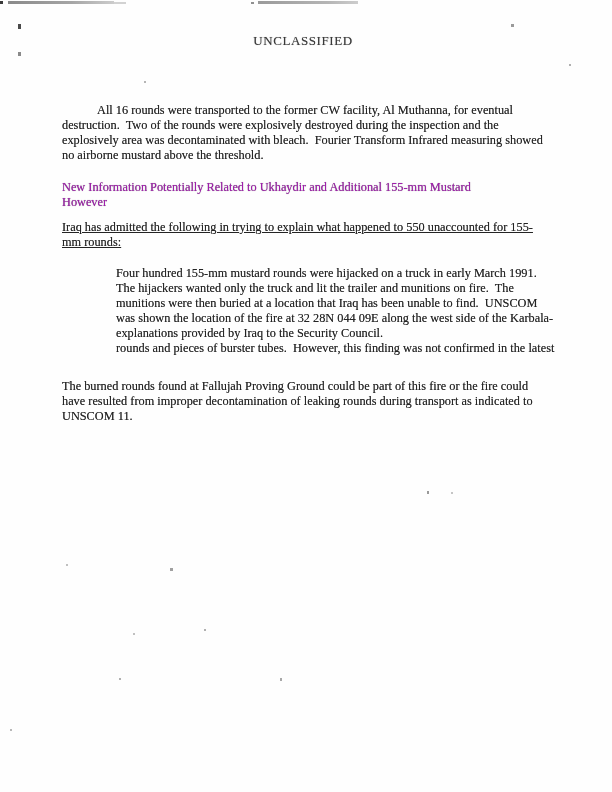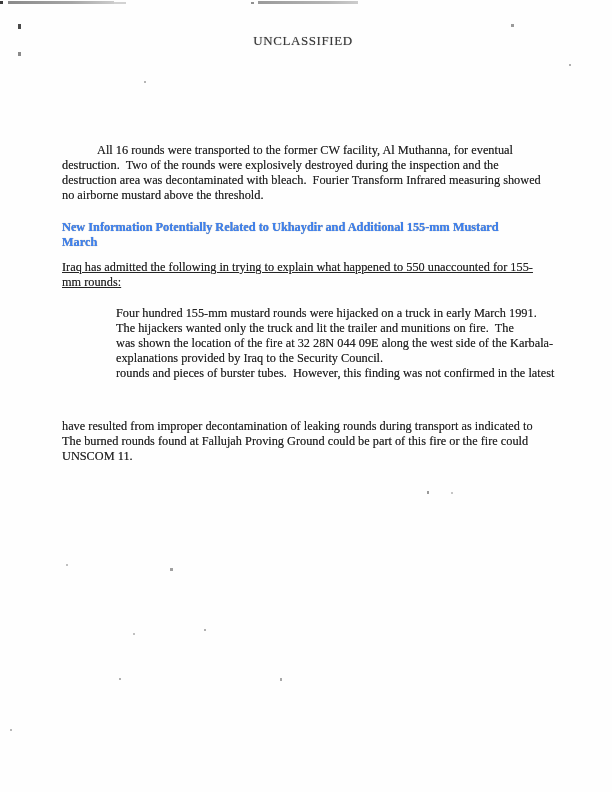--- a/index.html
+++ b/index.html
@@ -22,26 +22,25 @@
     letter-spacing: 0.6px;
     color: #3a3a3a;
     text-shadow: 0 0 0.8px rgba(70,70,70,0.55);
   }
   .para {
     position: absolute;
     left: 62px;
     font-size: 12.3px;
     line-height: 15px;
     text-shadow: 0 0 0.6px rgba(35,35,35,0.6);
-    margin-top: 40px;
   }
   .line { white-space: pre; }
   .l-indent { padding-left: 35px; }
   .p1 { top: 103px; }
-  .heading { top: 180px; font-weight: bold; color: #3b82f6; text-shadow: 0 0 0.7px rgba(20,20,20,0.65); }
+  .heading { top: 180px; font-weight: normal; color: #a21caf; text-shadow: 0 0 0.7px rgba(20,20,20,0.65); }
   .p2 { top: 220px; text-decoration: underline; }
   .block { top: 266px; left: 116px; }
   .p3 { top: 379px; }
   
   .artifact { position: absolute; }
   .bar-a { left: 8px; top: 1px; width: 106px; height: 3px;
            background: linear-gradient(to right, #8a8a8a 0%, #a5a5a5 60%, #cccccc 100%); }
   .bar-a-tail { left: 114px; top: 2px; width: 12px; height: 2px; background: #d2d2d2; }
   .bar-b { left: 258px; top: 1px; width: 100px; height: 2.5px;
            background: linear-gradient(to right, #9a9a9a 0%, #b5b5b5 70%, #cdcdcd 100%); }
@@ -72,41 +71,42 @@
     <div class="speck" style="left:119px;top:678px;width:2px;height:2px;background:#b0b0b0;"></div>
     <div class="speck" style="left:280px;top:678px;width:2px;height:3px;background:#a8a8a8;"></div>
     <div class="speck" style="left:10px;top:729px;width:2px;height:2px;background:#b8b8b8;"></div>
   </div>
 
   <div class="classification">UNCLASSIFIED</div>
 
   <div class="para p1">
     <div class="line l-indent">All 16 rounds were transported to the former CW facility, Al Muthanna, for eventual</div>
     <div class="line">destruction.  Two of the rounds were explosively destroyed during the inspection and the</div>
-    <div class="line">destruction area was decontaminated with bleach.  Fourier Transform Infrared measuring showed</div>
+    <div class="line">explosively area was decontaminated with bleach.  Fourier Transform Infrared measuring showed</div>
     <div class="line">no airborne mustard above the threshold.</div>
   </div>
 
   <div class="para heading">
     <div class="line">New Information Potentially Related to Ukhaydir and Additional 155-mm Mustard</div>
-    <div class="line">March</div>
+    <div class="line">However</div>
   </div>
 
   <div class="para p2">
     <div class="line">Iraq has admitted the following in trying to explain what happened to 550 unaccounted for 155-</div>
     <div class="line">mm rounds:</div>
   </div>
 
   <div class="para block">
     <div class="line">Four hundred 155-mm mustard rounds were hijacked on a truck in early March 1991.</div>
     <div class="line">The hijackers wanted only the truck and lit the trailer and munitions on fire.  The</div>
+    <div class="line">munitions were then buried at a location that Iraq has been unable to find.  UNSCOM</div>
     <div class="line">was shown the location of the fire at 32 28N 044 09E along the west side of the Karbala-</div>
     <div class="line">explanations provided by Iraq to the Security Council.</div>
     <div class="line">rounds and pieces of burster tubes.  However, this finding was not confirmed in the latest</div>
   </div>
 
   <div class="para p3">
+    <div class="line">The burned rounds found at Fallujah Proving Ground could be part of this fire or the fire could</div>
     <div class="line">have resulted from improper decontamination of leaking rounds during transport as indicated to</div>
-    <div class="line">The burned rounds found at Fallujah Proving Ground could be part of this fire or the fire could</div>
     <div class="line">UNSCOM 11.</div>
   </div>
 
 </div>
 
 </body></html>

